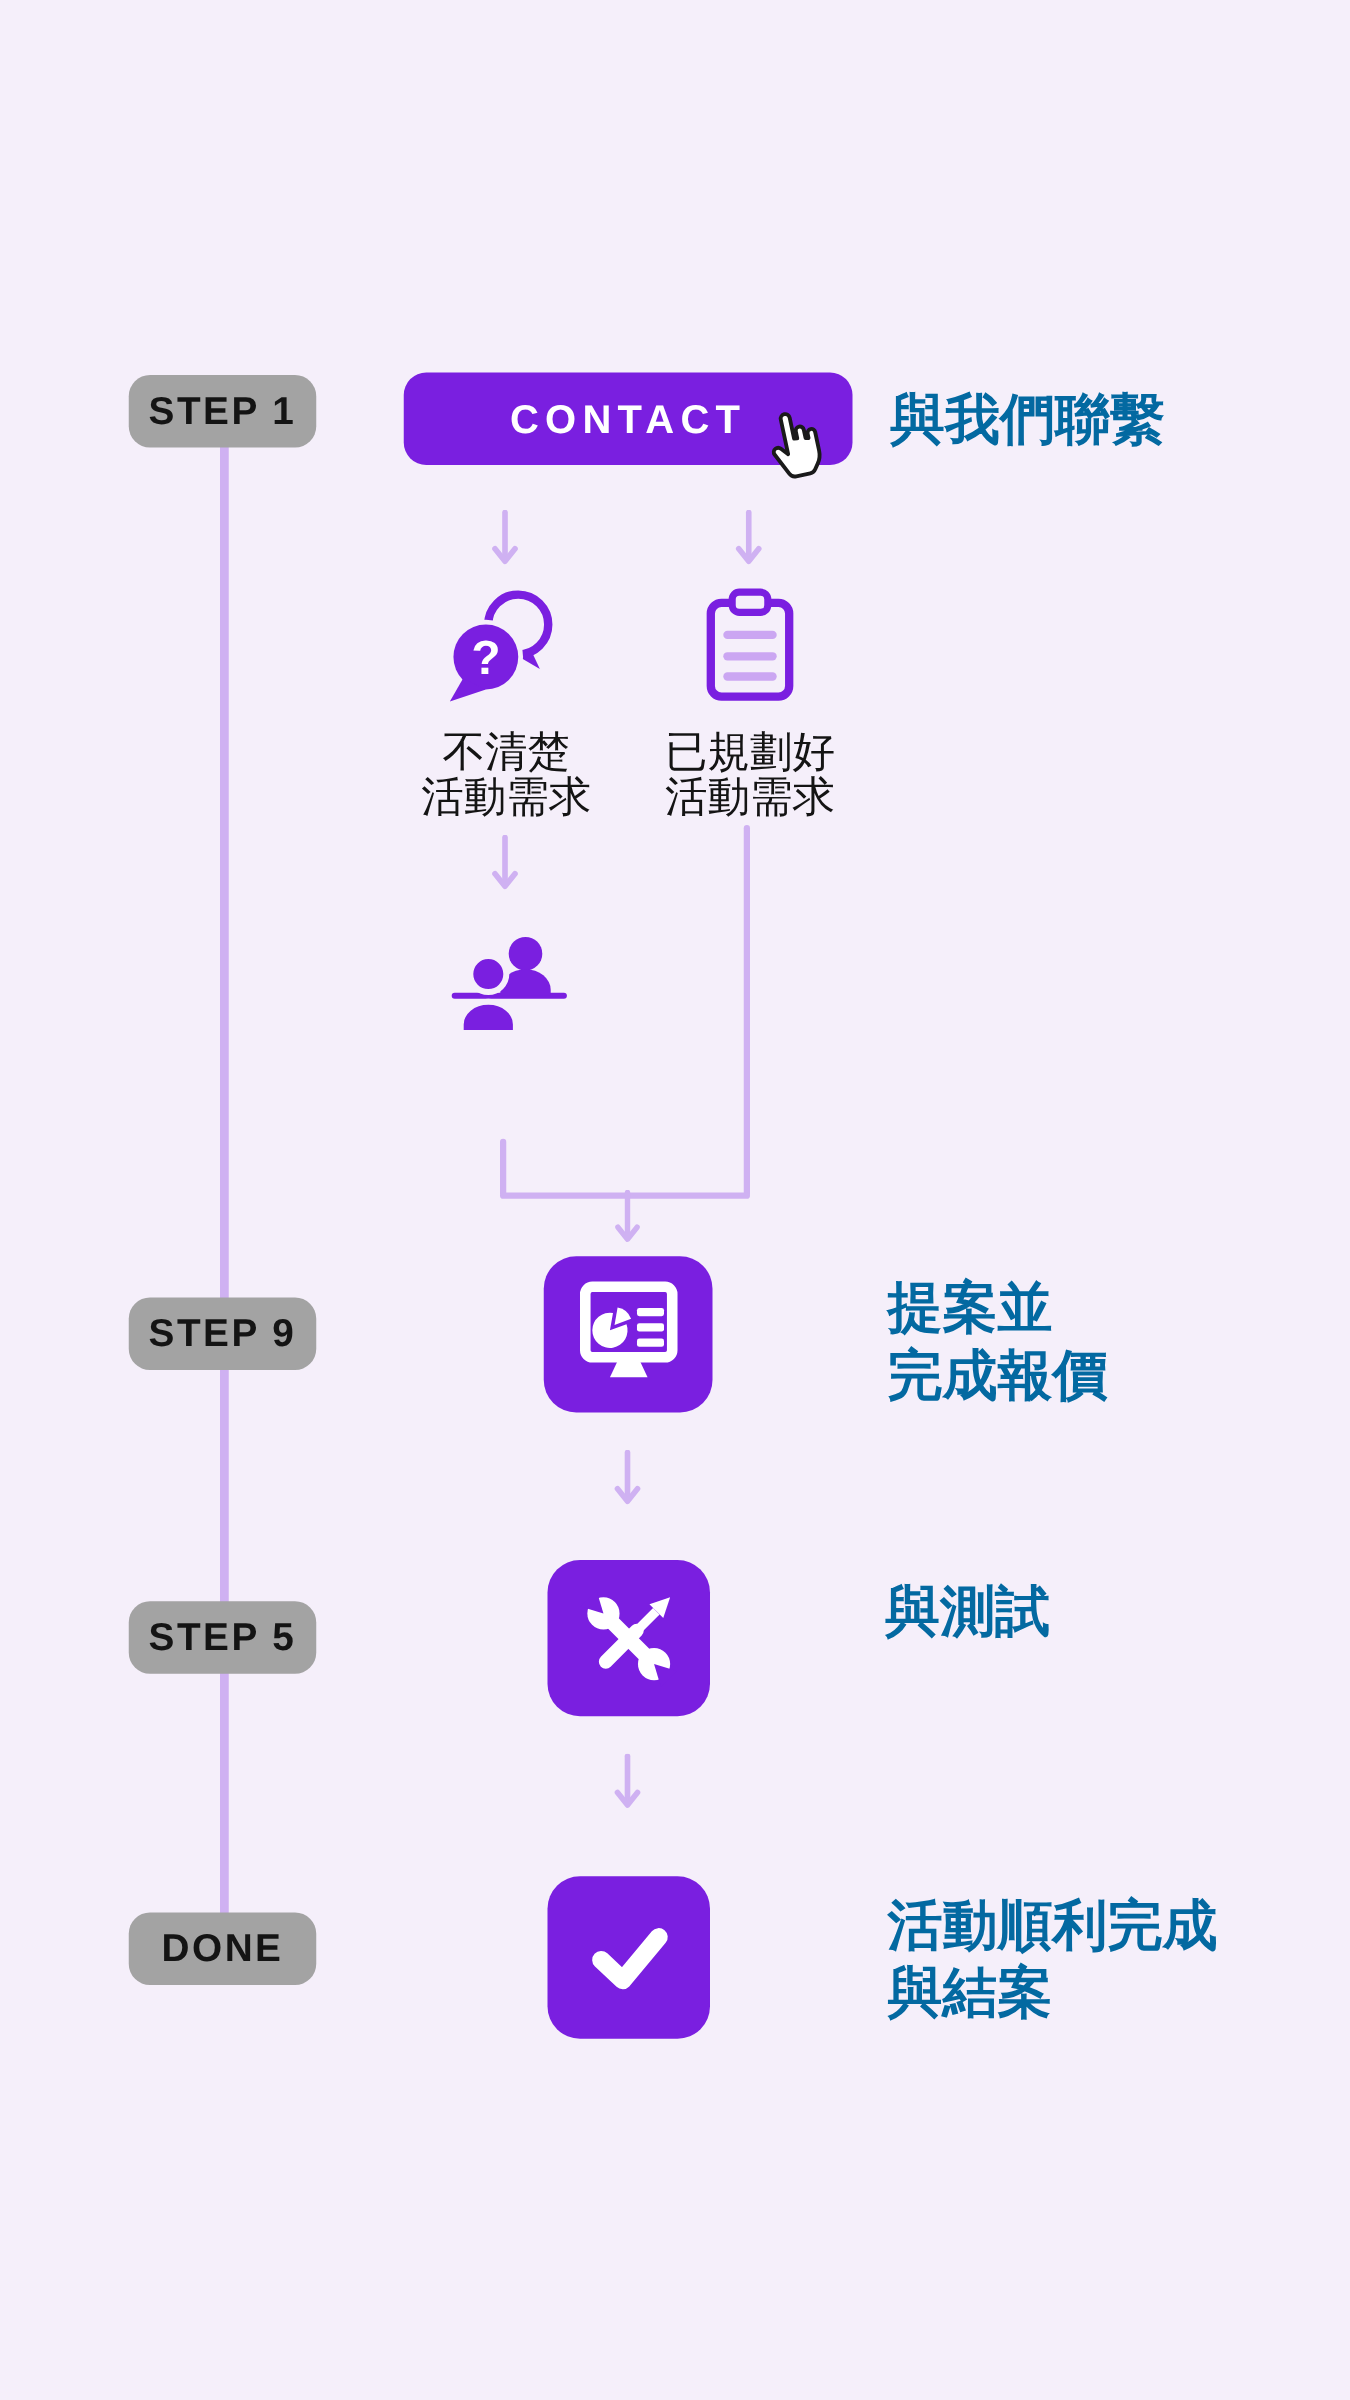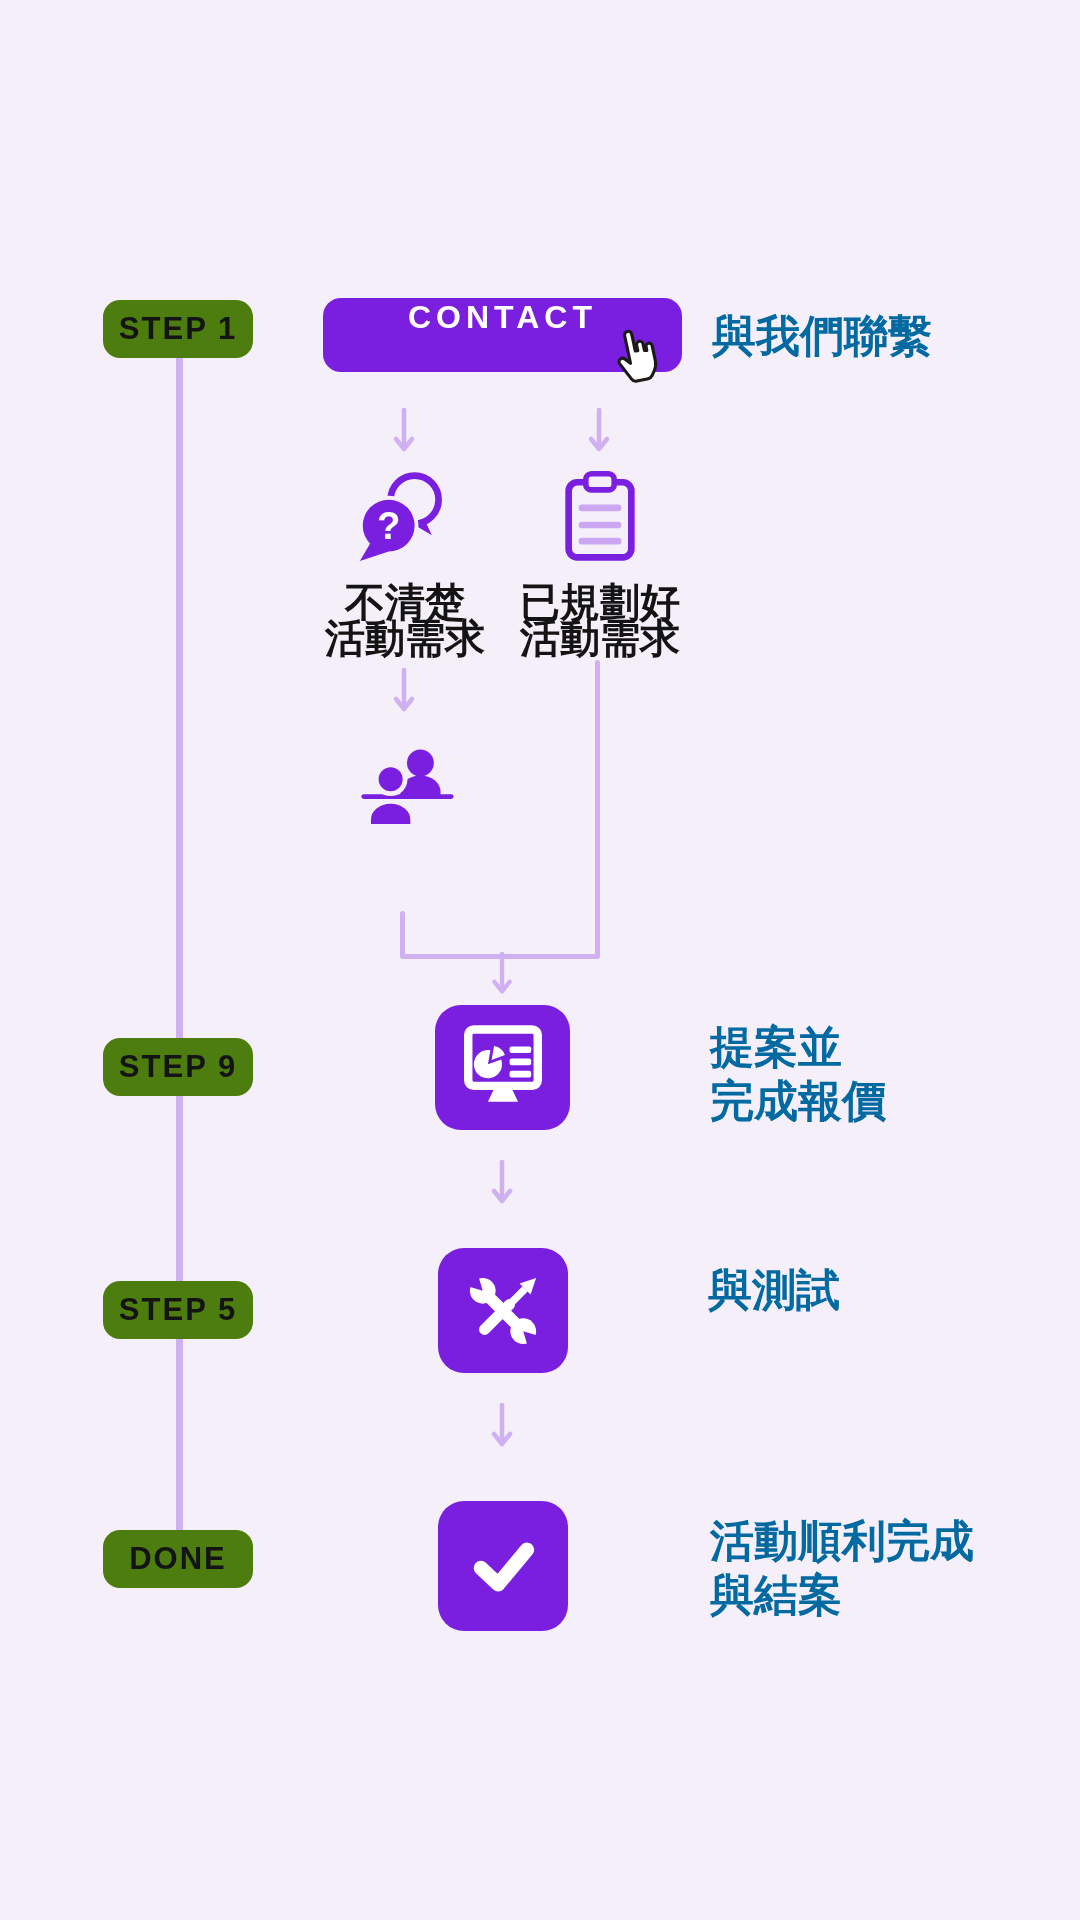--- a/index.html
+++ b/index.html
@@ -3,39 +3,39 @@
 <meta charset="utf-8">
 <style>
   html,body{margin:0;padding:0;background:#f5effa;}
   #canvas{
     position:relative;width:1080px;height:1920px;background:#f5effa;
     font-family:"Liberation Sans","DejaVu Sans",sans-serif;overflow:hidden;
   }
   .lineseg{position:absolute;background:#cfb1f2;border-radius:4px;z-index:0;}
   .badge{
     position:absolute;left:103px;width:150px;height:58px;z-index:2;
-    background:#4d7c0f;border-radius:17px;
+    background:#a3a3a3;border-radius:17px;
     display:flex;align-items:center;justify-content:center;
     font-size:31px;font-weight:800;letter-spacing:2px;color:#141414;
   }
   .contact{
     position:absolute;left:323px;top:298px;width:359px;height:74px;z-index:2;
     background:#7a1fe0;border:none;border-radius:18px;cursor:pointer;
-    display:flex;justify-content:center;
+    display:flex;align-items:center;justify-content:center;
   }
   .contact span{
     color:#ffffff;font-size:32px;font-weight:800;letter-spacing:5px;
     font-family:"Liberation Sans","DejaVu Sans",sans-serif;
   }
   .caption{
     position:absolute;color:#0369a1;font-size:44px;font-weight:700;
     line-height:54px;white-space:nowrap;z-index:2;
   }
   .small-label{
-    position:absolute;width:200px;color:#141414;font-size:40px;font-weight:700;
+    position:absolute;width:200px;color:#141414;font-size:34px;font-weight:400;
     line-height:36px;text-align:center;z-index:2;
   }
   .iconbox{
     position:absolute;background:#7a1fe0;border-radius:26px;z-index:2;
     display:flex;align-items:center;justify-content:center;
   }
   .arrow,.icon-svg,.cursor{position:absolute;z-index:3;}
 </style>
 </head>
 <body>

